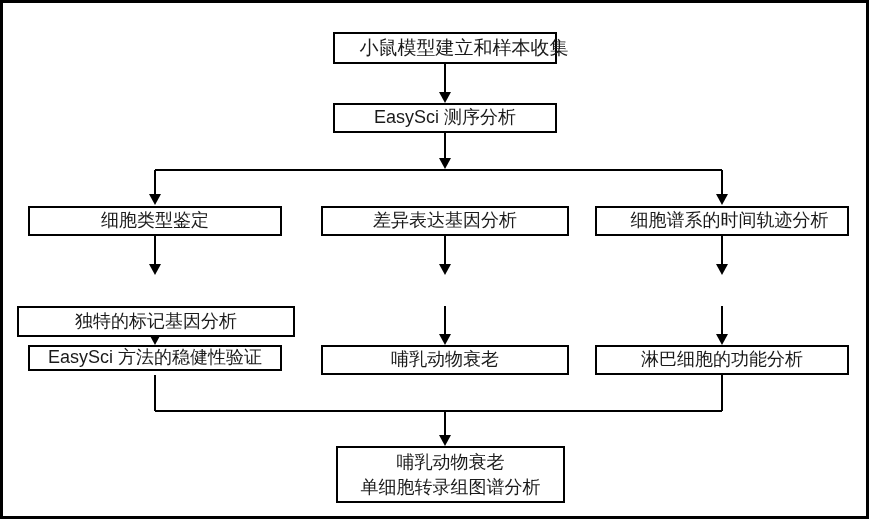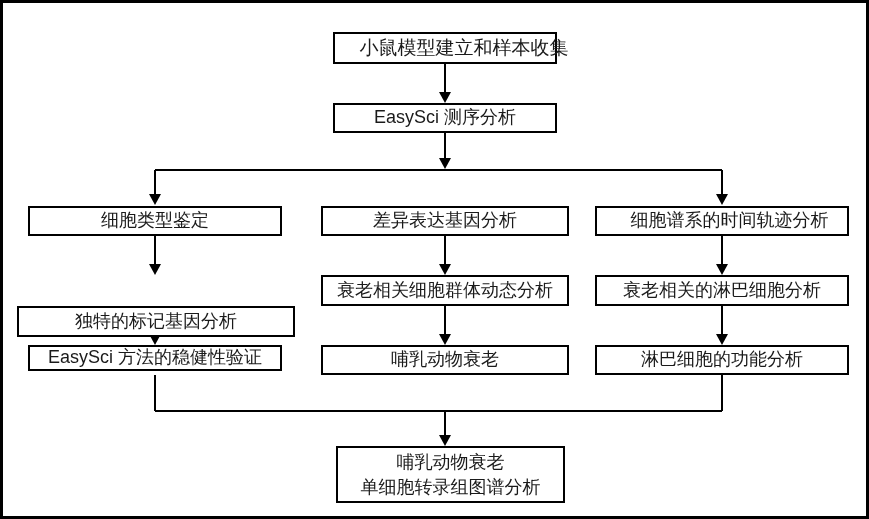--- a/index.html
+++ b/index.html
@@ -97,32 +97,26 @@
   <div class="node" style="left:14px; top:272px; width:278px; height:31px;margin-top:31px;">
     <span>独特的标记基因分析</span>
   </div>
   <div class="node" style="left:25px; top:342px; width:254px; height:26px;">
     <span>EasySci 方法的稳健性验证</span>
   </div>
 
   <div class="node" style="left:318px; top:203px; width:248px; height:30px;align-items:center;">
     <span>差异表达基因分析</span>
   </div>
-  <div class="node" style="left:318px; top:272px; width:248px; height:31px;">
-    <span>衰老相关细胞群体动态分析</span>
-  </div>
   <div class="node" style="left:318px; top:342px; width:248px; height:30px;">
     <span>哺乳动物衰老</span>
   </div>
 
   <div class="node" style="left:592px; top:203px; width:254px; height:30px;padding-left:15px;">
     <span>细胞谱系的时间轨迹分析</span>
-  </div>
-  <div class="node" style="left:592px; top:272px; width:254px; height:31px;">
-    <span>衰老相关的淋巴细胞分析</span>
   </div>
   <div class="node" style="left:592px; top:342px; width:254px; height:30px;">
     <span>淋巴细胞的功能分析</span>
   </div>
 
   <div class="node final" style="left:333px; top:443px; width:229px; height:57px;">
     <span>哺乳动物衰老</span>
     <span>单细胞转录组图谱分析</span>
   </div>
 

